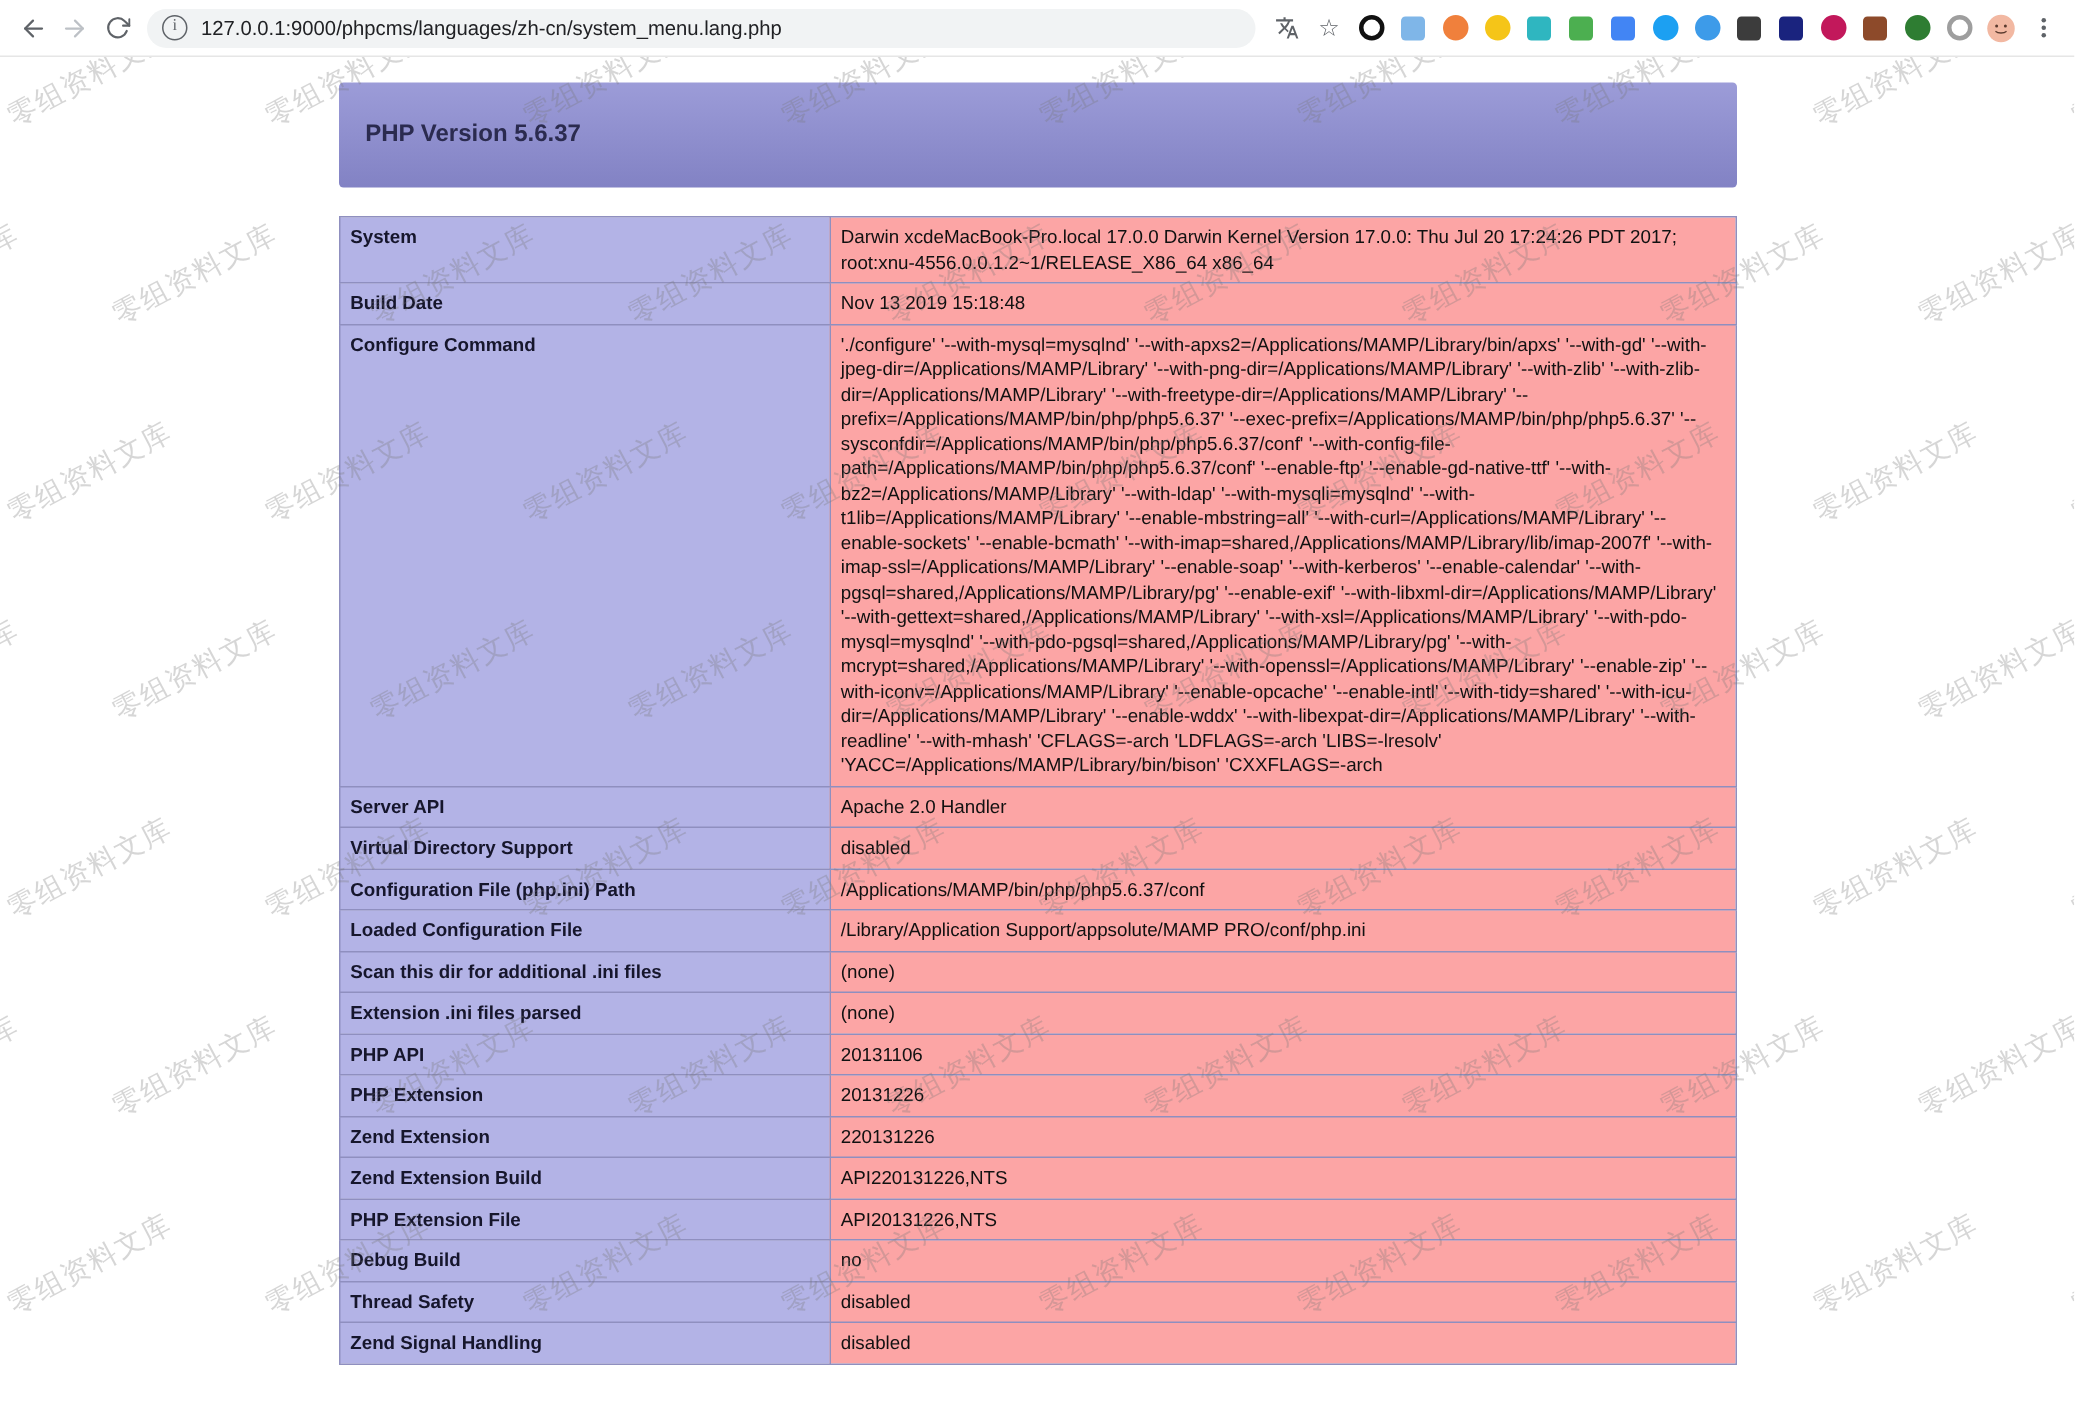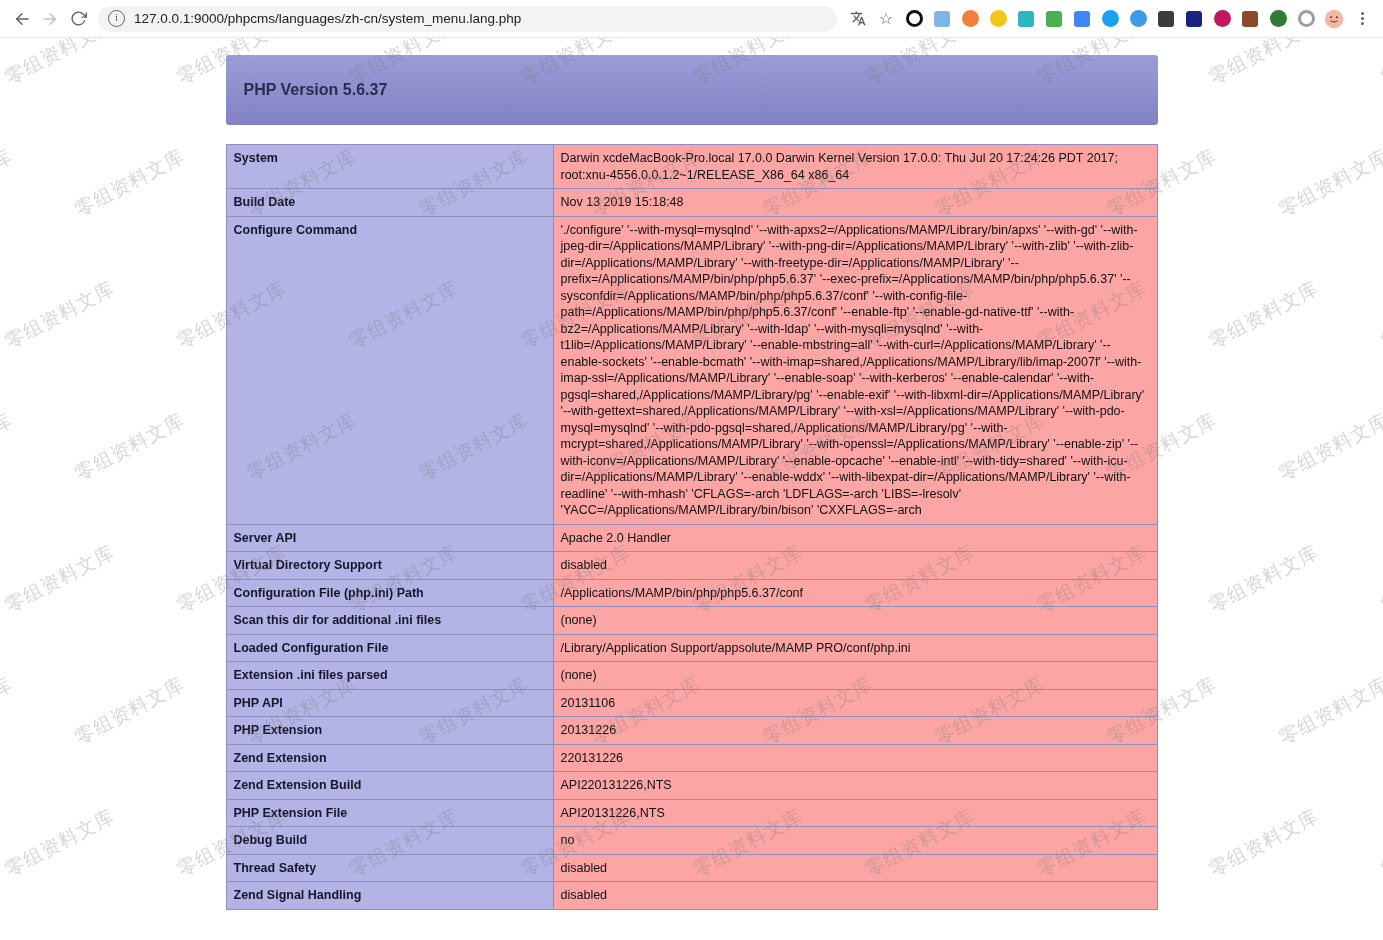--- a/index.html
+++ b/index.html
@@ -357,26 +357,26 @@
           </tr>
         <tr>
             <td class="k">Virtual Directory Support</td>
             <td class="v">disabled</td>
           </tr>
         <tr>
             <td class="k">Configuration File (php.ini) Path</td>
             <td class="v">/Applications/MAMP/bin/php/php5.6.37/conf</td>
           </tr>
         <tr>
+            <td class="k">Loaded Configuration File</td>
+            <td class="v">/Library/Application Support/appsolute/MAMP PRO/conf/php.ini</td>
+          </tr>
+        <tr>
             <td class="k">Scan this dir for additional .ini files</td>
             <td class="v">(none)</td>
-          </tr>
-        <tr>
-            <td class="k">Loaded Configuration File</td>
-            <td class="v">/Library/Application Support/appsolute/MAMP PRO/conf/php.ini</td>
           </tr>
         <tr>
             <td class="k">Extension .ini files parsed</td>
             <td class="v">(none)</td>
           </tr>
         <tr>
             <td class="k">PHP API</td>
             <td class="v">20131106</td>
           </tr>
         <tr>

